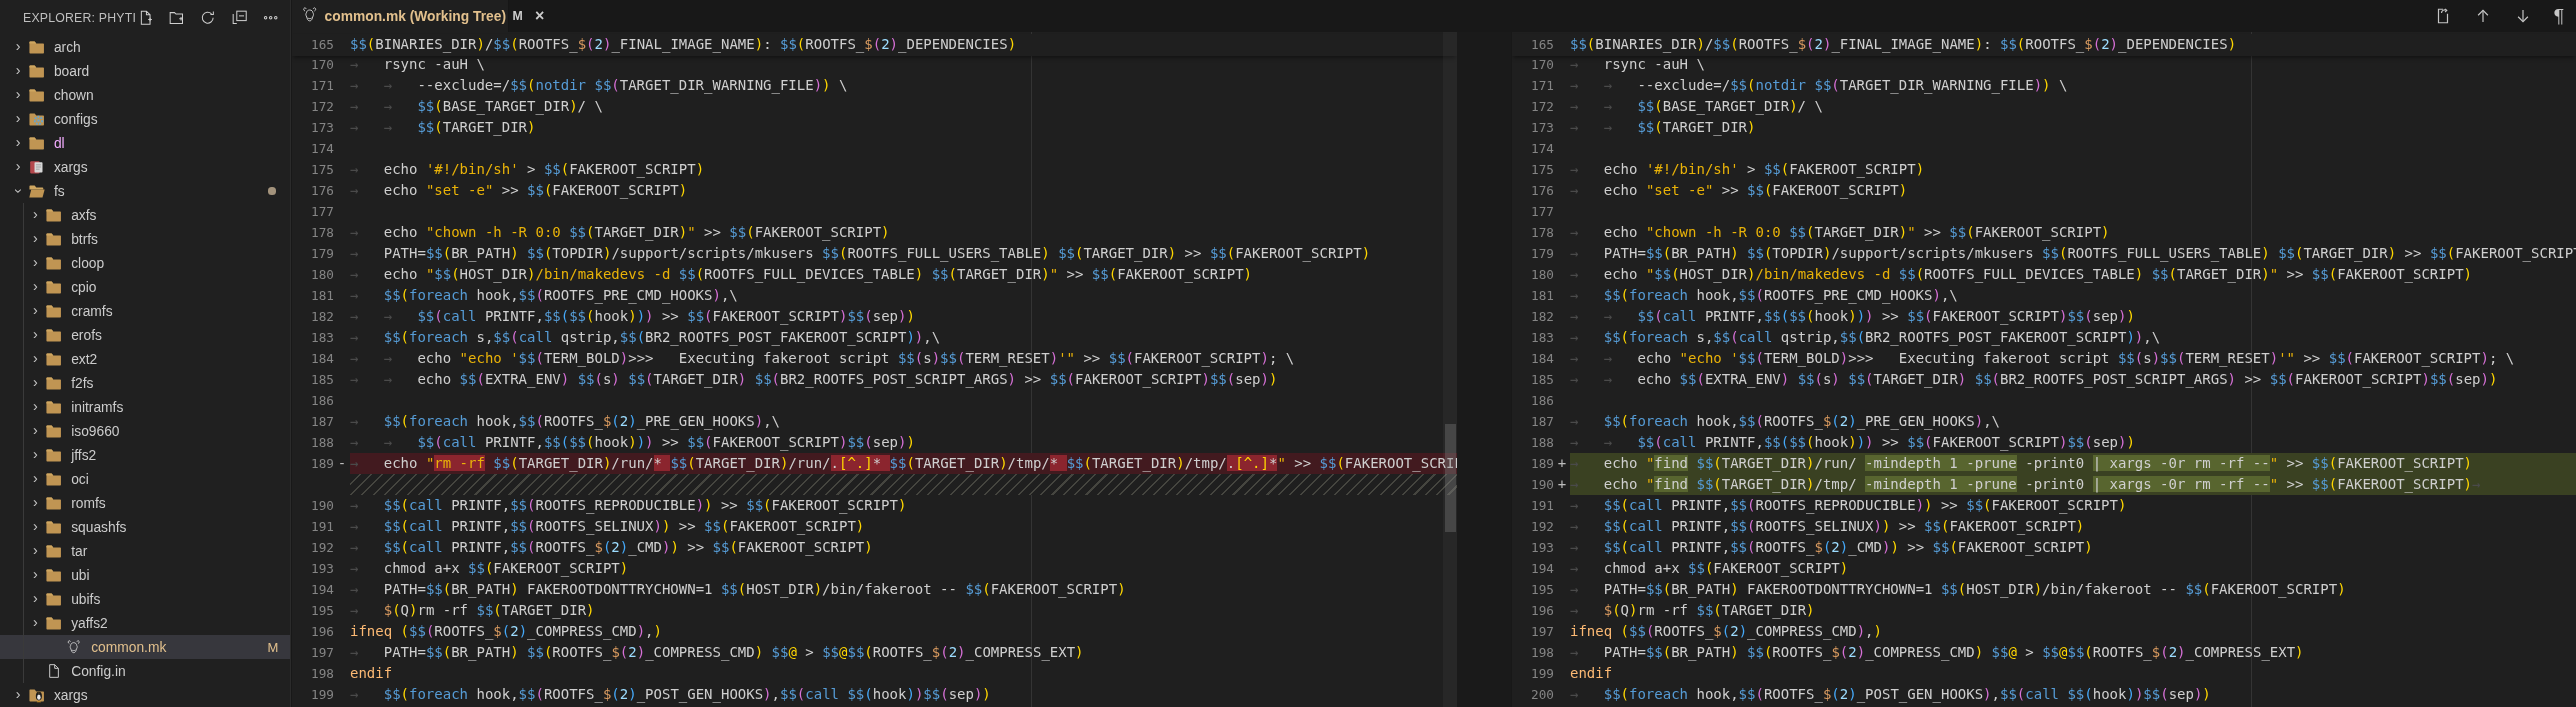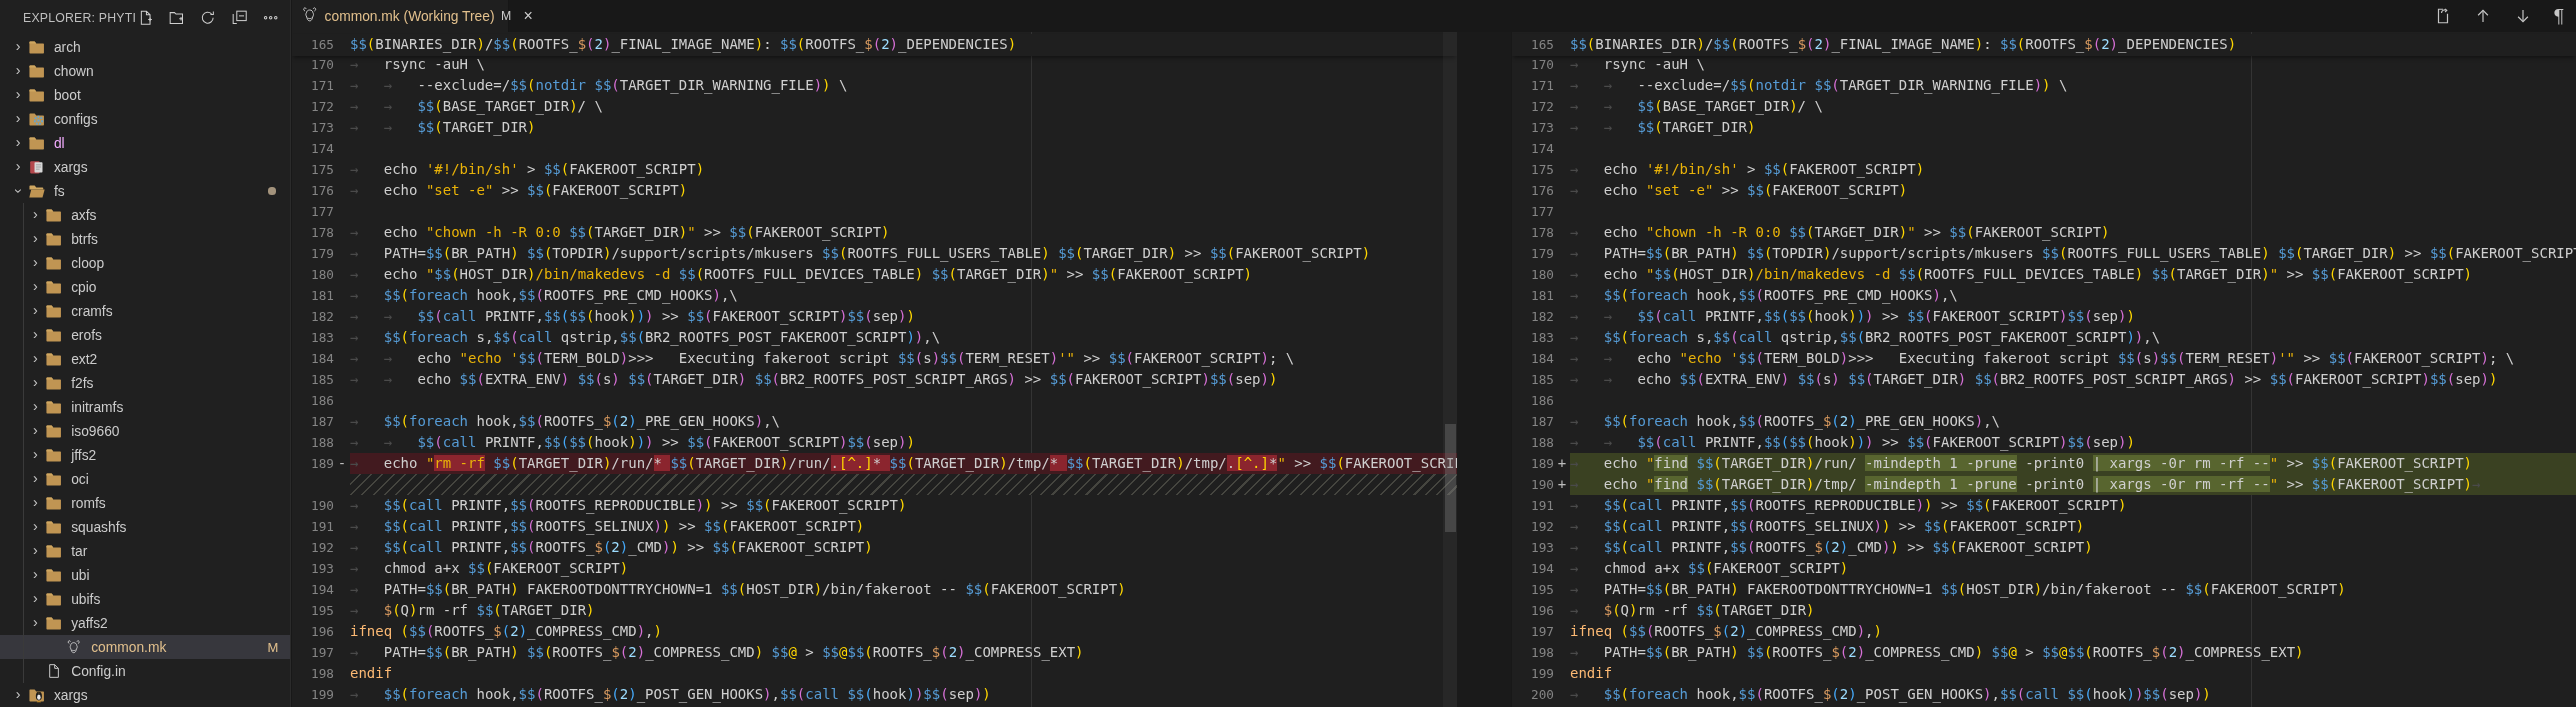--- a/index.html
+++ b/index.html
@@ -34,21 +34,21 @@
   .trow .tlabel.dim { color:#f0abfc; }
   .trow .tlabel.mod { color:#e2c08d; }
   .trow .badge { margin-left:auto; margin-right:11.6px; color:#e2c08d; font-size:13px; }
   .trow .dot { margin-left:auto; margin-right:14.5px; width:7.2px; height:7.2px;
                border-radius:50%; background:#a3937c; }
 
   
   .main { position:absolute; left:292px; top:0; right:0; height:708px; }
   .tabbar { height:32px; background:#181818; display:flex; position:relative; }
   .tab { width:217px; background:#1f1f1f; display:flex; align-items:center;
-         padding:0 8.7px; gap:6.5px; border-right:0.7px solid #161616; cursor:pointer; }
+         padding:0 8.7px; gap:6.5px; border-right:0.7px solid #161616; cursor:pointer;font-weight:bold; }
   .tab .gicon svg { width:17.4px; height:17.4px; }
   .tab-label { color:#e2c08d; font-size:13.8px; white-space:nowrap; }
   .tab-badge { color:#cdcdcd; font-size:12.3px; }
   .tab-close { color:#cccccc; font-size:16px; margin-left:5.8px; cursor:pointer; line-height:1; }
   .ed-actions { position:absolute; right:11.6px; top:0; height:32px; display:flex;
                 align-items:center; gap:20px; }
   .ed-actions .aicon { width:20px; height:20px; display:flex; align-items:center;
                        justify-content:center; cursor:pointer; }
   .ed-actions svg { width:18px; height:18px; stroke:#c5c5c5; fill:none; stroke-width:1.6; }
   .pilcrow { color:#c5c5c5; font-size:18px; font-family:"DejaVu Serif", serif; }
@@ -140,31 +140,31 @@
         <span class="tlabel">arch</span>
       </div>
       <div class="trow">
         <span class="chev">›</span>
         <span class="ticon">
           <svg viewBox="0 0 24 22">
             <path d="M2 4.5a1 1 0 0 1 1-1h6.2l2.2 2.5H21a1 1 0 0 1 1 1V19a1 1 0 0 1-1 1H3a1 1 0 0 1-1-1z" fill="#c09553"></path>
             <path d="M2 4.5a1 1 0 0 1 1-1h6.2l2.2 2.5H2z" fill="#cfa761"></path>
           </svg>
         </span>
+        <span class="tlabel">board</span>
+      </div>
+      <div class="trow">
+        <span class="chev">›</span>
+        <span class="ticon">
+          <svg viewBox="0 0 24 22">
+            <path d="M2 4.5a1 1 0 0 1 1-1h6.2l2.2 2.5H21a1 1 0 0 1 1 1V19a1 1 0 0 1-1 1H3a1 1 0 0 1-1-1z" fill="#c09553"></path>
+            <path d="M2 4.5a1 1 0 0 1 1-1h6.2l2.2 2.5H2z" fill="#cfa761"></path>
+          </svg>
+        </span>
         <span class="tlabel">chown</span>
-      </div>
-      <div class="trow">
-        <span class="chev">›</span>
-        <span class="ticon">
-          <svg viewBox="0 0 24 22">
-            <path d="M2 4.5a1 1 0 0 1 1-1h6.2l2.2 2.5H21a1 1 0 0 1 1 1V19a1 1 0 0 1-1 1H3a1 1 0 0 1-1-1z" fill="#c09553"></path>
-            <path d="M2 4.5a1 1 0 0 1 1-1h6.2l2.2 2.5H2z" fill="#cfa761"></path>
-          </svg>
-        </span>
-        <span class="tlabel">boot</span>
       </div>
       <div class="trow">
         <span class="chev">›</span>
         <span class="ticon">
           <svg viewBox="0 0 24 22">
             <path d="M2 4.5a1 1 0 0 1 1-1h6.2l2.2 2.5H21a1 1 0 0 1 1 1V19a1 1 0 0 1-1 1H3a1 1 0 0 1-1-1z" fill="#c09553"></path>
             <circle cx="14.5" cy="13" r="5" fill="none" stroke="#6ea3c3" stroke-width="3" stroke-dasharray="2.6 1.7"></circle>
             <circle cx="14.5" cy="13" r="1.8" fill="#6ea3c3"></circle>
           </svg>
         </span>

